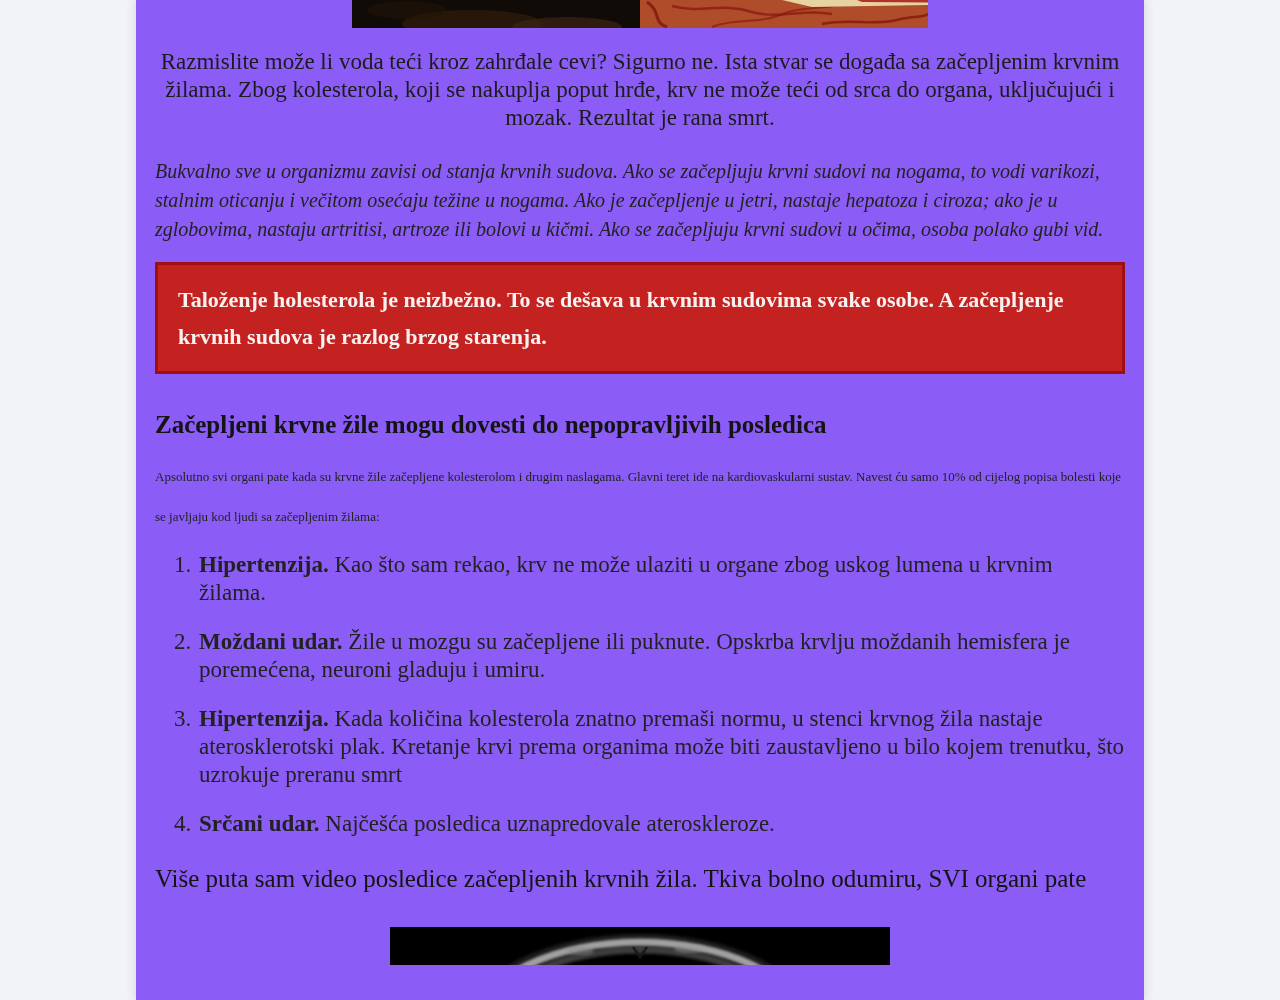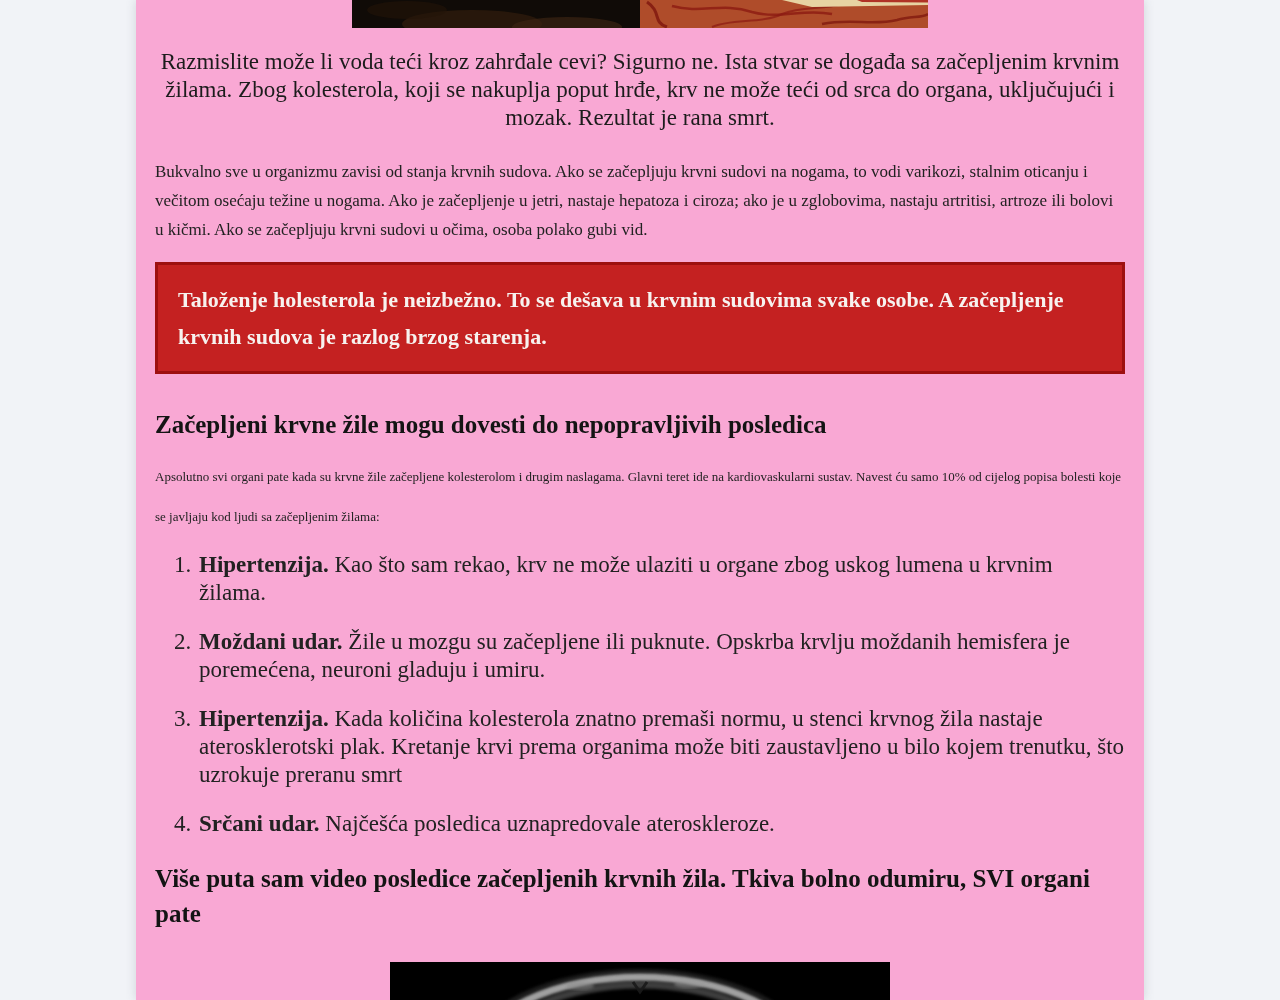--- a/index.html
+++ b/index.html
@@ -7,44 +7,45 @@
   body {
     background: #f1f3f7;
     font-family: "Liberation Serif", "DejaVu Serif", serif;
     color: #1f1f1f;
   }
   .page { width: 1280px; height: 1000px; position: relative; }
   .content {
     width: 1008px;
     height: 1000px;
     margin: 0 auto;
-    background: #f9a8d4;
+    background: #8b5cf6;
     box-shadow: 0 0 10px rgba(60,70,90,0.18);
     padding: 0 19px;
   }
   .figure-top {
     width: 576px;
     height: 28px;
     margin: 0 auto;
     overflow: hidden;
     background: #120d08;
   }
   .figure-top svg { display: block; }
   .lead {
     margin-top: 20px;
     text-align: center;
     font-size: 23px;
     line-height: 28px;
     color: #1c1c1c;
   }
   .intro-p {
     margin-top: 25px;
-    font-size: 17px;
+    font-size: 20px;
     line-height: 29px;
     color: #222222;
+    font-style: italic;
   }
   .banner {
     margin-top: 18px;
     background: #c42121;
     border: 3px solid #9e1010;
     padding: 16px 20px;
     color: #f7f2ef;
     font-size: 22px;
     font-weight: bold;
     line-height: 37px;
@@ -68,21 +69,21 @@
     font-size: 23px;
     line-height: 28px;
     color: #222222;
   }
   ol.consequences li { margin-bottom: 21px; padding-left: 2px; }
   ol.consequences li:last-child { margin-bottom: 0; }
   .term { font-weight: bold; }
   .closing-heading {
     margin-top: 23px;
     font-size: 25px;
-    font-weight: bold;
+    font-weight: normal;
     line-height: 35px;
     color: #141414;
   }
   .figure-bottom {
     width: 500px;
     height: 38px;
     margin: 31px auto 0;
     overflow: hidden;
     background: #000000;
   }

